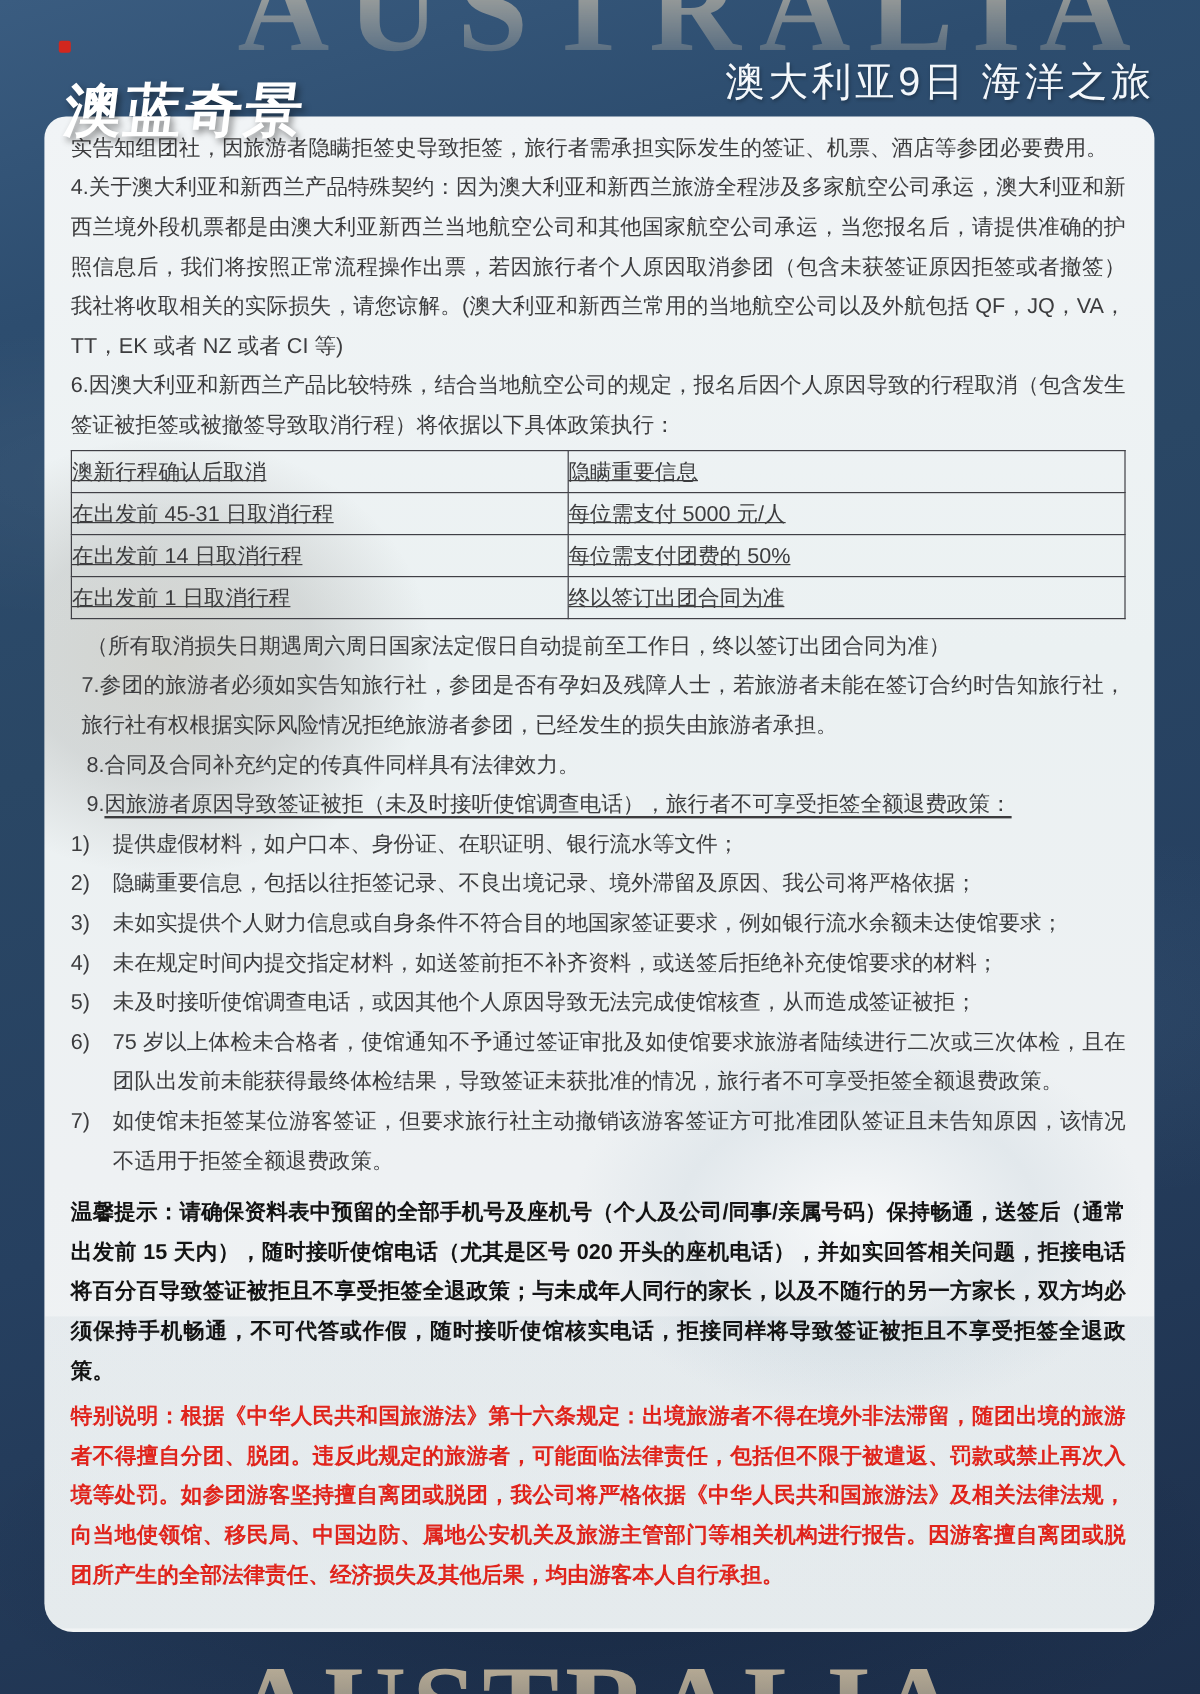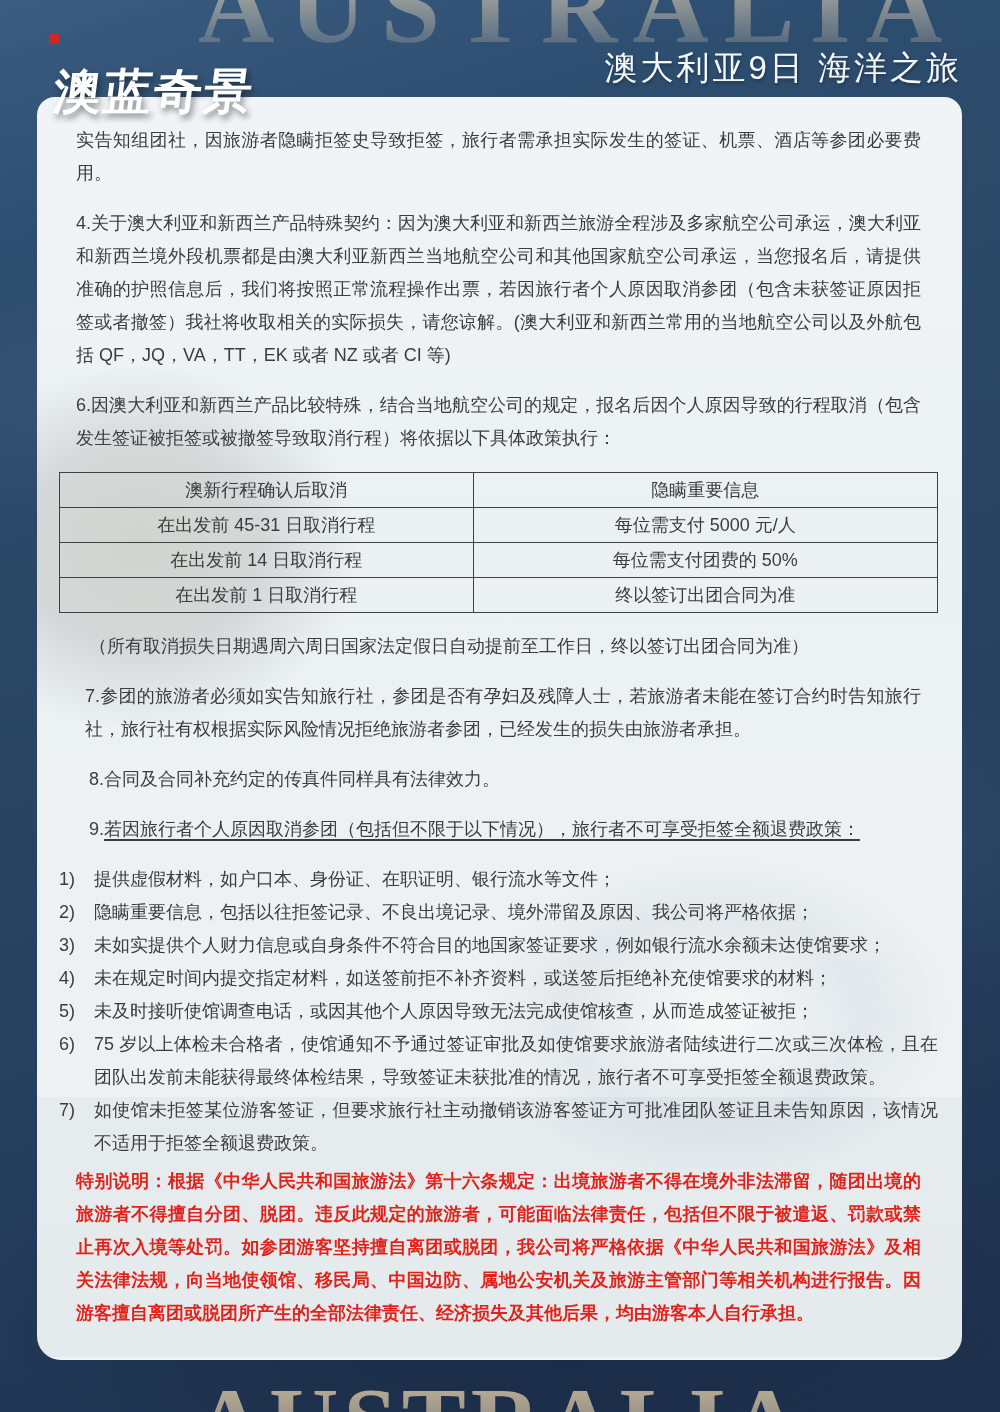--- a/index.html
+++ b/index.html
@@ -44,29 +44,29 @@
     color:#3c3c3e;font-size:18px;line-height:33px;text-align:justify;
   }
   .photo-bleed{position:absolute;pointer-events:none;z-index:0;}
   .bleed-cliff{left:-40px;top:270px;width:360px;height:360px;
     background:radial-gradient(ellipse at 40% 50%, rgba(110,92,66,.20) 0%, rgba(70,66,58,.14) 40%, transparent 72%);}
   .bleed-ship{left:48%;top:760px;width:470px;height:320px;
     background:radial-gradient(ellipse at 50% 50%, rgba(255,255,255,.55) 0%, rgba(190,205,215,.25) 45%, transparent 72%);}
   .bleed-sea{left:0;top:1000px;width:100%;height:260px;
     background:linear-gradient(180deg, rgba(150,175,190,.10), rgba(170,190,200,.16));}
   .card-content{position:relative;z-index:1;}
-  .card p{margin:17px;}
+  .card p{margin:0;}
   .ind-sm{padding-left:9px;}
   .ind-md{padding-left:13px;}
   table.cancel{
     width:100%;border-collapse:collapse;table-layout:fixed;margin:4px 0 6px 0;
   }
   table.cancel td{
-    border:1.6px solid #404046;height:34px;text-align:center;vertical-align:middle;
-    font-size:18px;color:#3c3c3e;padding:0;line-height:22px;
+    border:1.6px solid #404046;height:34px;vertical-align:middle;
+    font-size:18px;color:#3c3c3e;padding:0;line-height:22px;text-decoration:underline;
   }
   td.col-period{width:47%;}
   .u{text-decoration:underline;text-decoration-thickness:1.6px;text-underline-offset:4px;}
   .reason{display:flex;}
   .reason .num{flex:0 0 35px;}
   .reason .txt{flex:1;text-align:justify;}
   .warm-tip{font-weight:700;color:#131313;margin-top:10px !important;}
   .special-note{font-weight:700;color:#e0241c;margin-top:5px !important;}
 </style>
 </head>
@@ -107,21 +107,21 @@
         <tr>
           <td class="col-period">在出发前 1 日取消行程</td>
           <td>终以签订出团合同为准</td>
         </tr>
       </tbody>
     </table>
 
     <p class="ind-md">（所有取消损失日期遇周六周日国家法定假日自动提前至工作日，终以签订出团合同为准）</p>
     <p class="ind-sm">7.参团的旅游者必须如实告知旅行社，参团是否有孕妇及残障人士，若旅游者未能在签订合约时告知旅行社，旅行社有权根据实际风险情况拒绝旅游者参团，已经发生的损失由旅游者承担。</p>
     <p class="ind-md">8.合同及合同补充约定的传真件同样具有法律效力。</p>
-    <p class="ind-md"><span>9.</span><span class="u">若因旅行者个人原因取消参团（包括但不限于以下情况），旅行者不可享受拒签全额退费政策：</span></p>
+    <p class="ind-md"><span>9.</span><span class="u">因旅游者原因导致签证被拒（未及时接听使馆调查电话），旅行者不可享受拒签全额退费政策：</span></p>
 
     <div class="reason">
       <span class="num">1)</span>
       <span class="txt">提供虚假材料，如户口本、身份证、在职证明、银行流水等文件；</span>
     </div>
     <div class="reason">
       <span class="num">2)</span>
       <span class="txt">隐瞒重要信息，包括以往拒签记录、不良出境记录、境外滞留及原因、我公司将严格依据；</span>
     </div>
     <div class="reason">
@@ -138,17 +138,18 @@
     </div>
     <div class="reason">
       <span class="num">6)</span>
       <span class="txt">75 岁以上体检未合格者，使馆通知不予通过签证审批及如使馆要求旅游者陆续进行二次或三次体检，且在团队出发前未能获得最终体检结果，导致签证未获批准的情况，旅行者不可享受拒签全额退费政策。</span>
     </div>
     <div class="reason">
       <span class="num">7)</span>
       <span class="txt">如使馆未拒签某位游客签证，但要求旅行社主动撤销该游客签证方可批准团队签证且未告知原因，该情况不适用于拒签全额退费政策。</span>
     </div>
 
+    <p class="warm-tip">温馨提示：请确保资料表中预留的全部手机号及座机号（个人及公司/同事/亲属号码）保持畅通，送签后（通常出发前 15 天内），随时接听使馆电话（尤其是区号 020 开头的座机电话），并如实回答相关问题，拒接电话将百分百导致签证被拒且不享受拒签全退政策；与未成年人同行的家长，以及不随行的另一方家长，双方均必须保持手机畅通，不可代答或作假，随时接听使馆核实电话，拒接同样将导致签证被拒且不享受拒签全退政策。</p>
     <p class="special-note">特别说明：根据《中华人民共和国旅游法》第十六条规定：出境旅游者不得在境外非法滞留，随团出境的旅游者不得擅自分团、脱团。违反此规定的旅游者，可能面临法律责任，包括但不限于被遣返、罚款或禁止再次入境等处罚。如参团游客坚持擅自离团或脱团，我公司将严格依据《中华人民共和国旅游法》及相关法律法规，向当地使领馆、移民局、中国边防、属地公安机关及旅游主管部门等相关机构进行报告。因游客擅自离团或脱团所产生的全部法律责任、经济损失及其他后果，均由游客本人自行承担。</p>
   </div>
 </main>
 
 <div class="watermark bottom">AUSTRALIA</div>
 
 </body></html>

